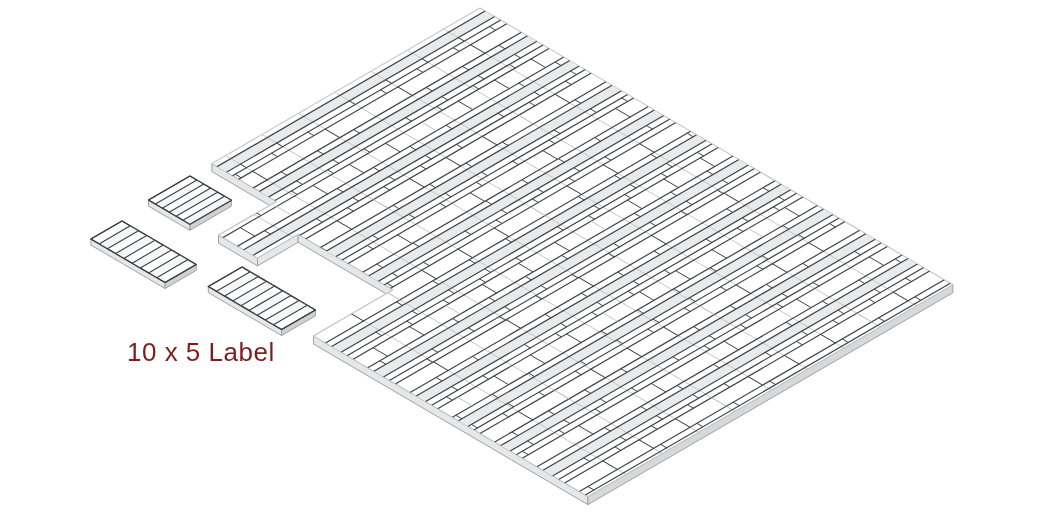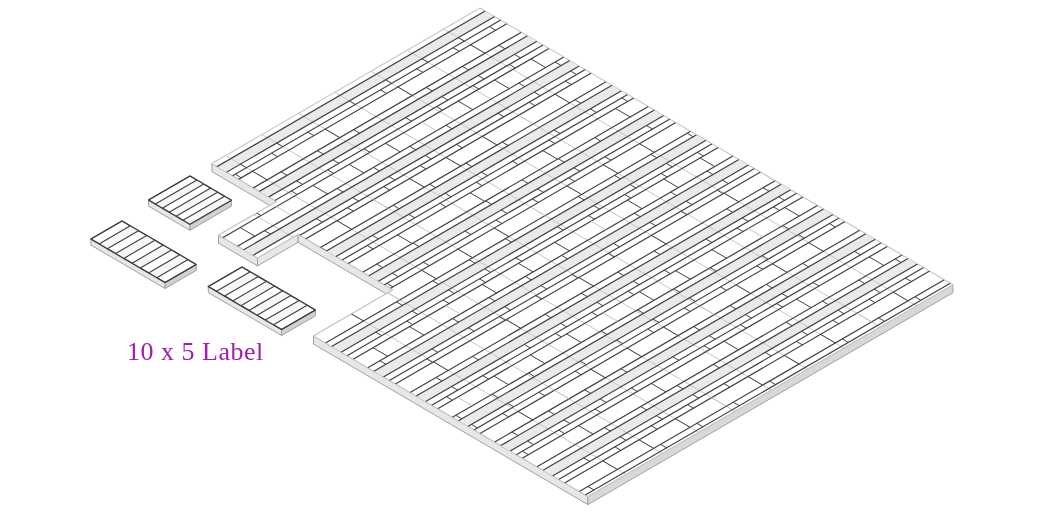--- a/index.html
+++ b/index.html
@@ -501,14 +501,14 @@
         <line x1="274.6" y1="286.1" x2="240.9" y2="305.7" stroke="#3f4142" stroke-width="1.1" stroke-linecap="butt"></line>
         <path d="M282.8,290.8 L290.9,295.6 L257.2,315.2 L249.0,310.4 Z" fill="#f5f6f7" stroke="none" stroke-width="0" stroke-linejoin="round"></path>
         <line x1="282.8" y1="290.8" x2="249.0" y2="310.4" stroke="#3f4142" stroke-width="1.1" stroke-linecap="butt"></line>
         <line x1="290.9" y1="295.6" x2="257.2" y2="315.2" stroke="#3f4142" stroke-width="1.1" stroke-linecap="butt"></line>
         <path d="M299.1,300.4 L307.2,305.2 L273.5,324.7 L265.3,320.0 Z" fill="#f5f6f7" stroke="none" stroke-width="0" stroke-linejoin="round"></path>
         <line x1="299.1" y1="300.4" x2="265.3" y2="320.0" stroke="#3f4142" stroke-width="1.1" stroke-linecap="butt"></line>
         <line x1="307.2" y1="305.2" x2="273.5" y2="324.7" stroke="#3f4142" stroke-width="1.1" stroke-linecap="butt"></line>
         <path d="M242.0,267.0 L315.4,309.9 L281.6,329.5 L208.3,286.6 Z" fill="none" stroke="#3f4142" stroke-width="1.2" stroke-linejoin="round"></path>
       </g>
     </svg>
-  <div id="caption" style="color: #a21caf; font-family: Liberation Serif, serif;">10 x 5 Label</div>
+  <div id="caption" style="color: #7f1d1d;">10 x 5 Label</div>
 </div>
 
 </body></html>

